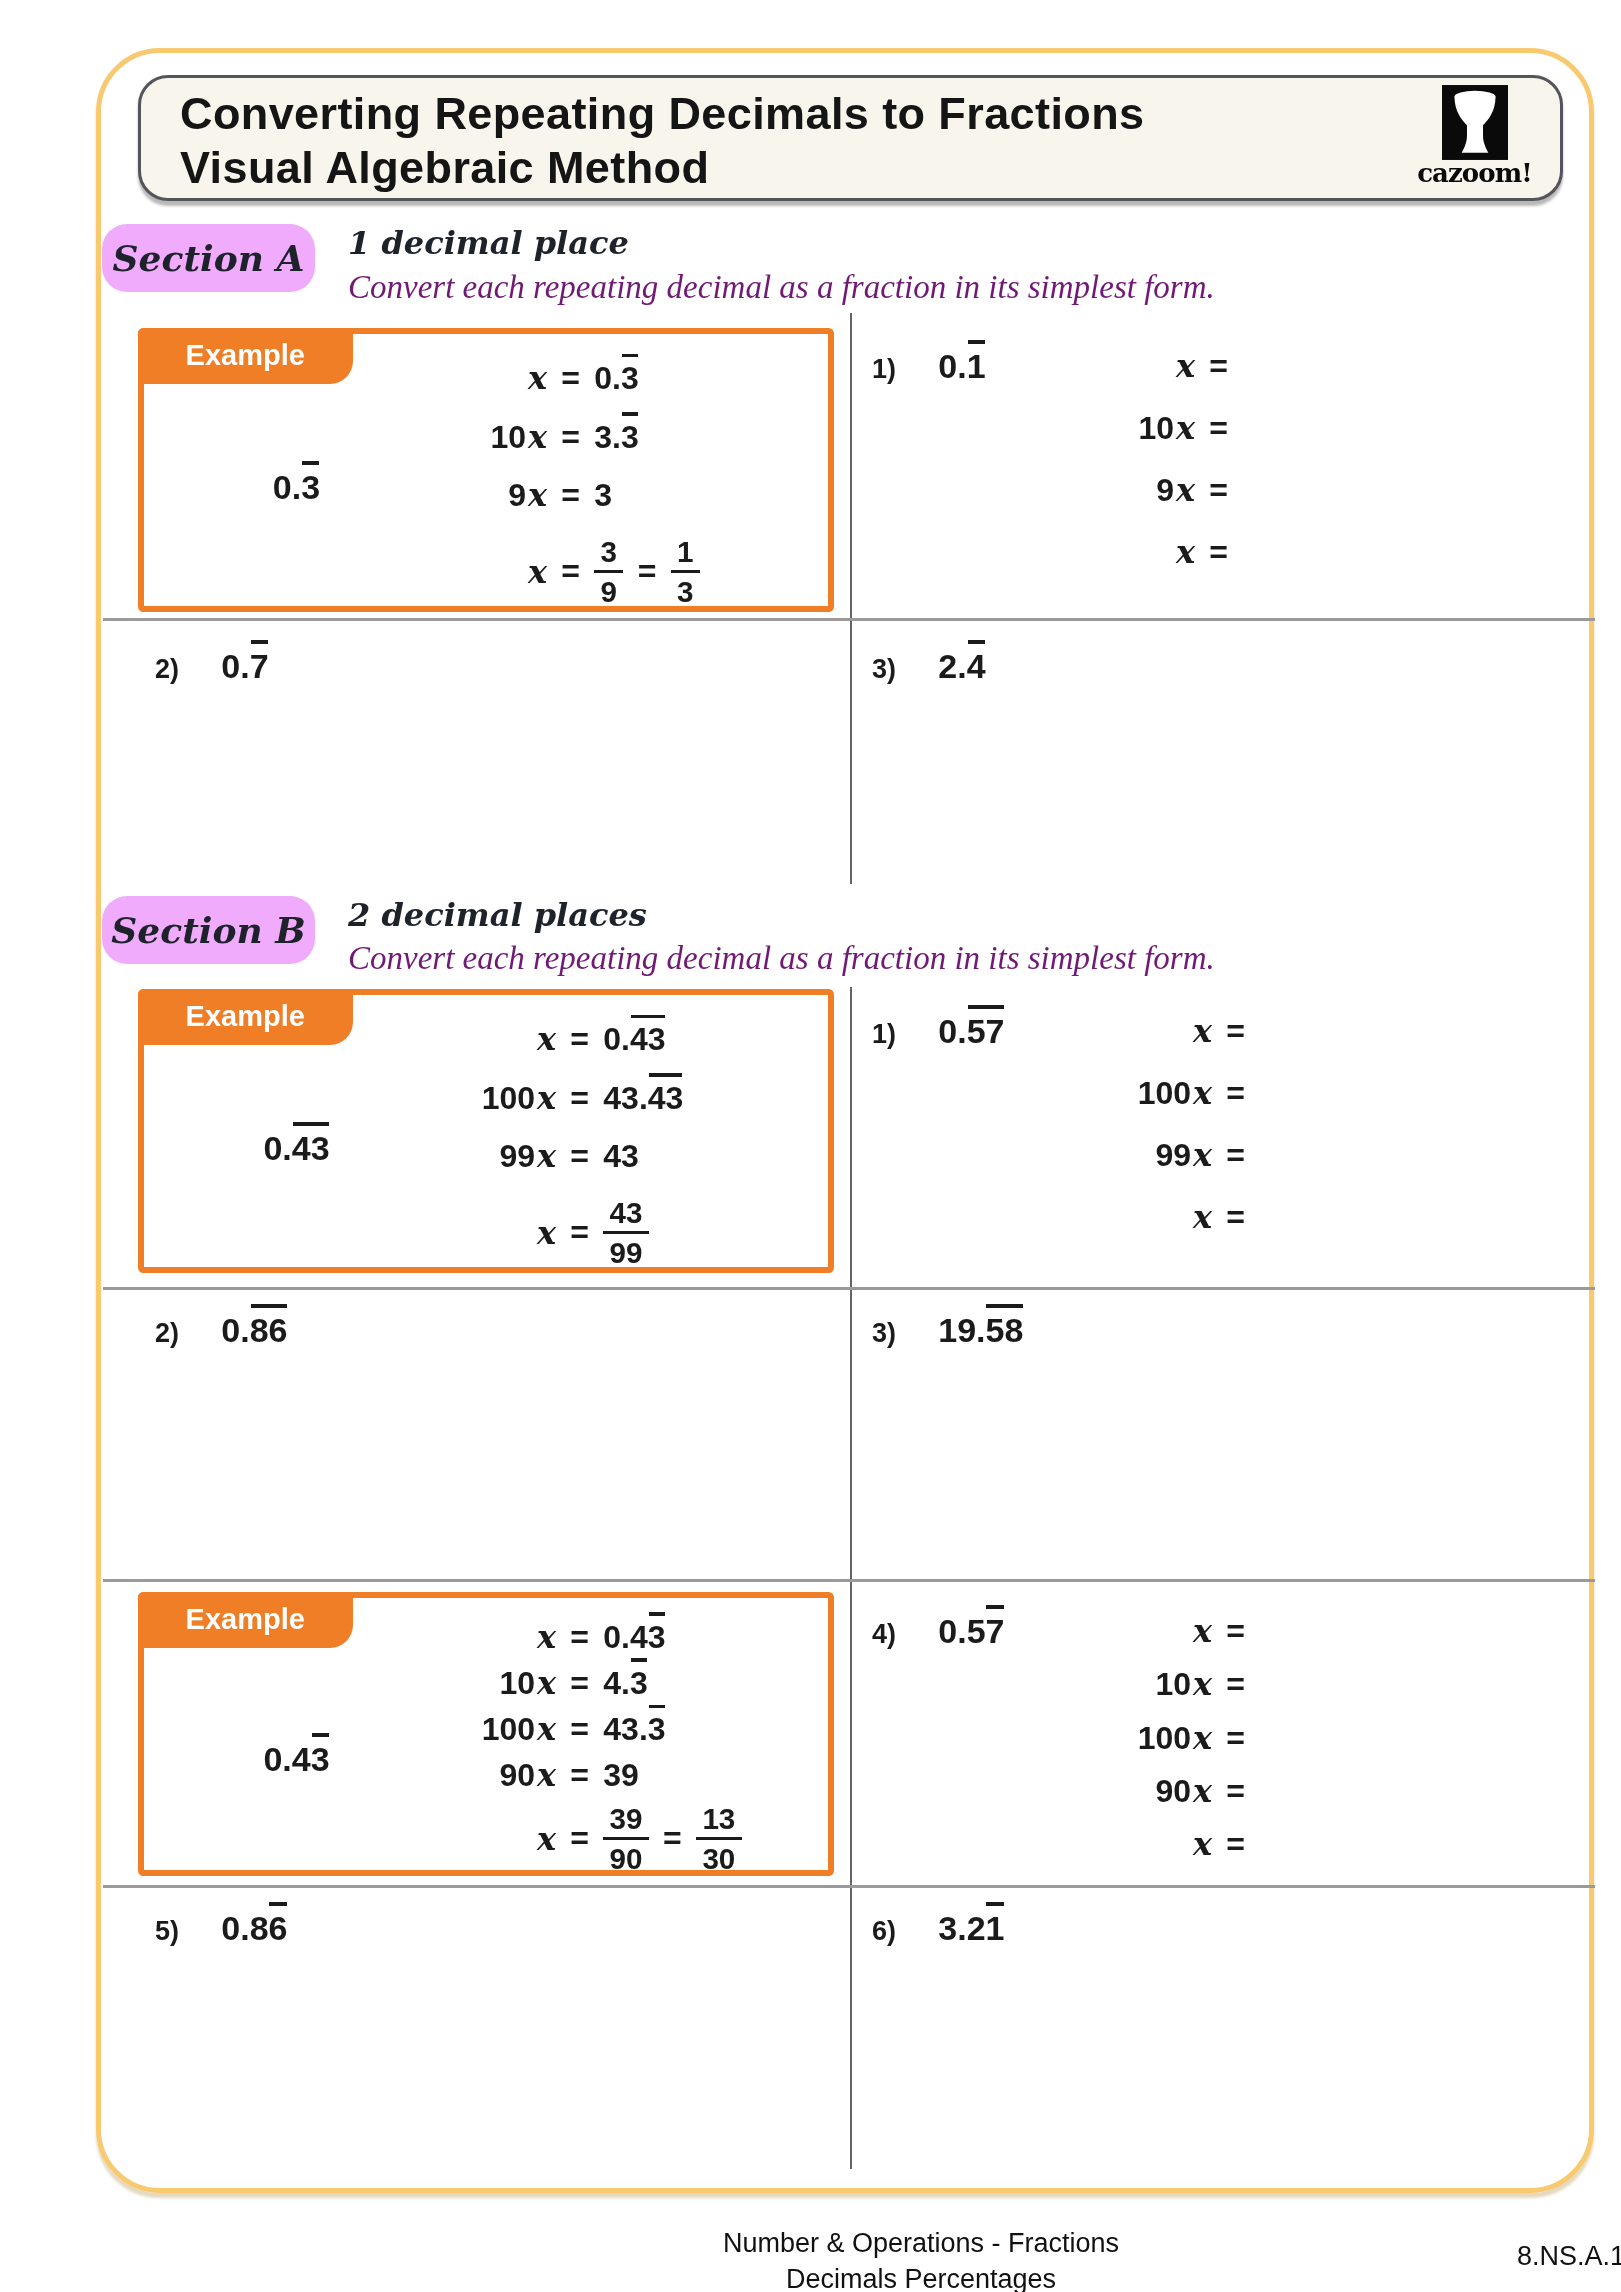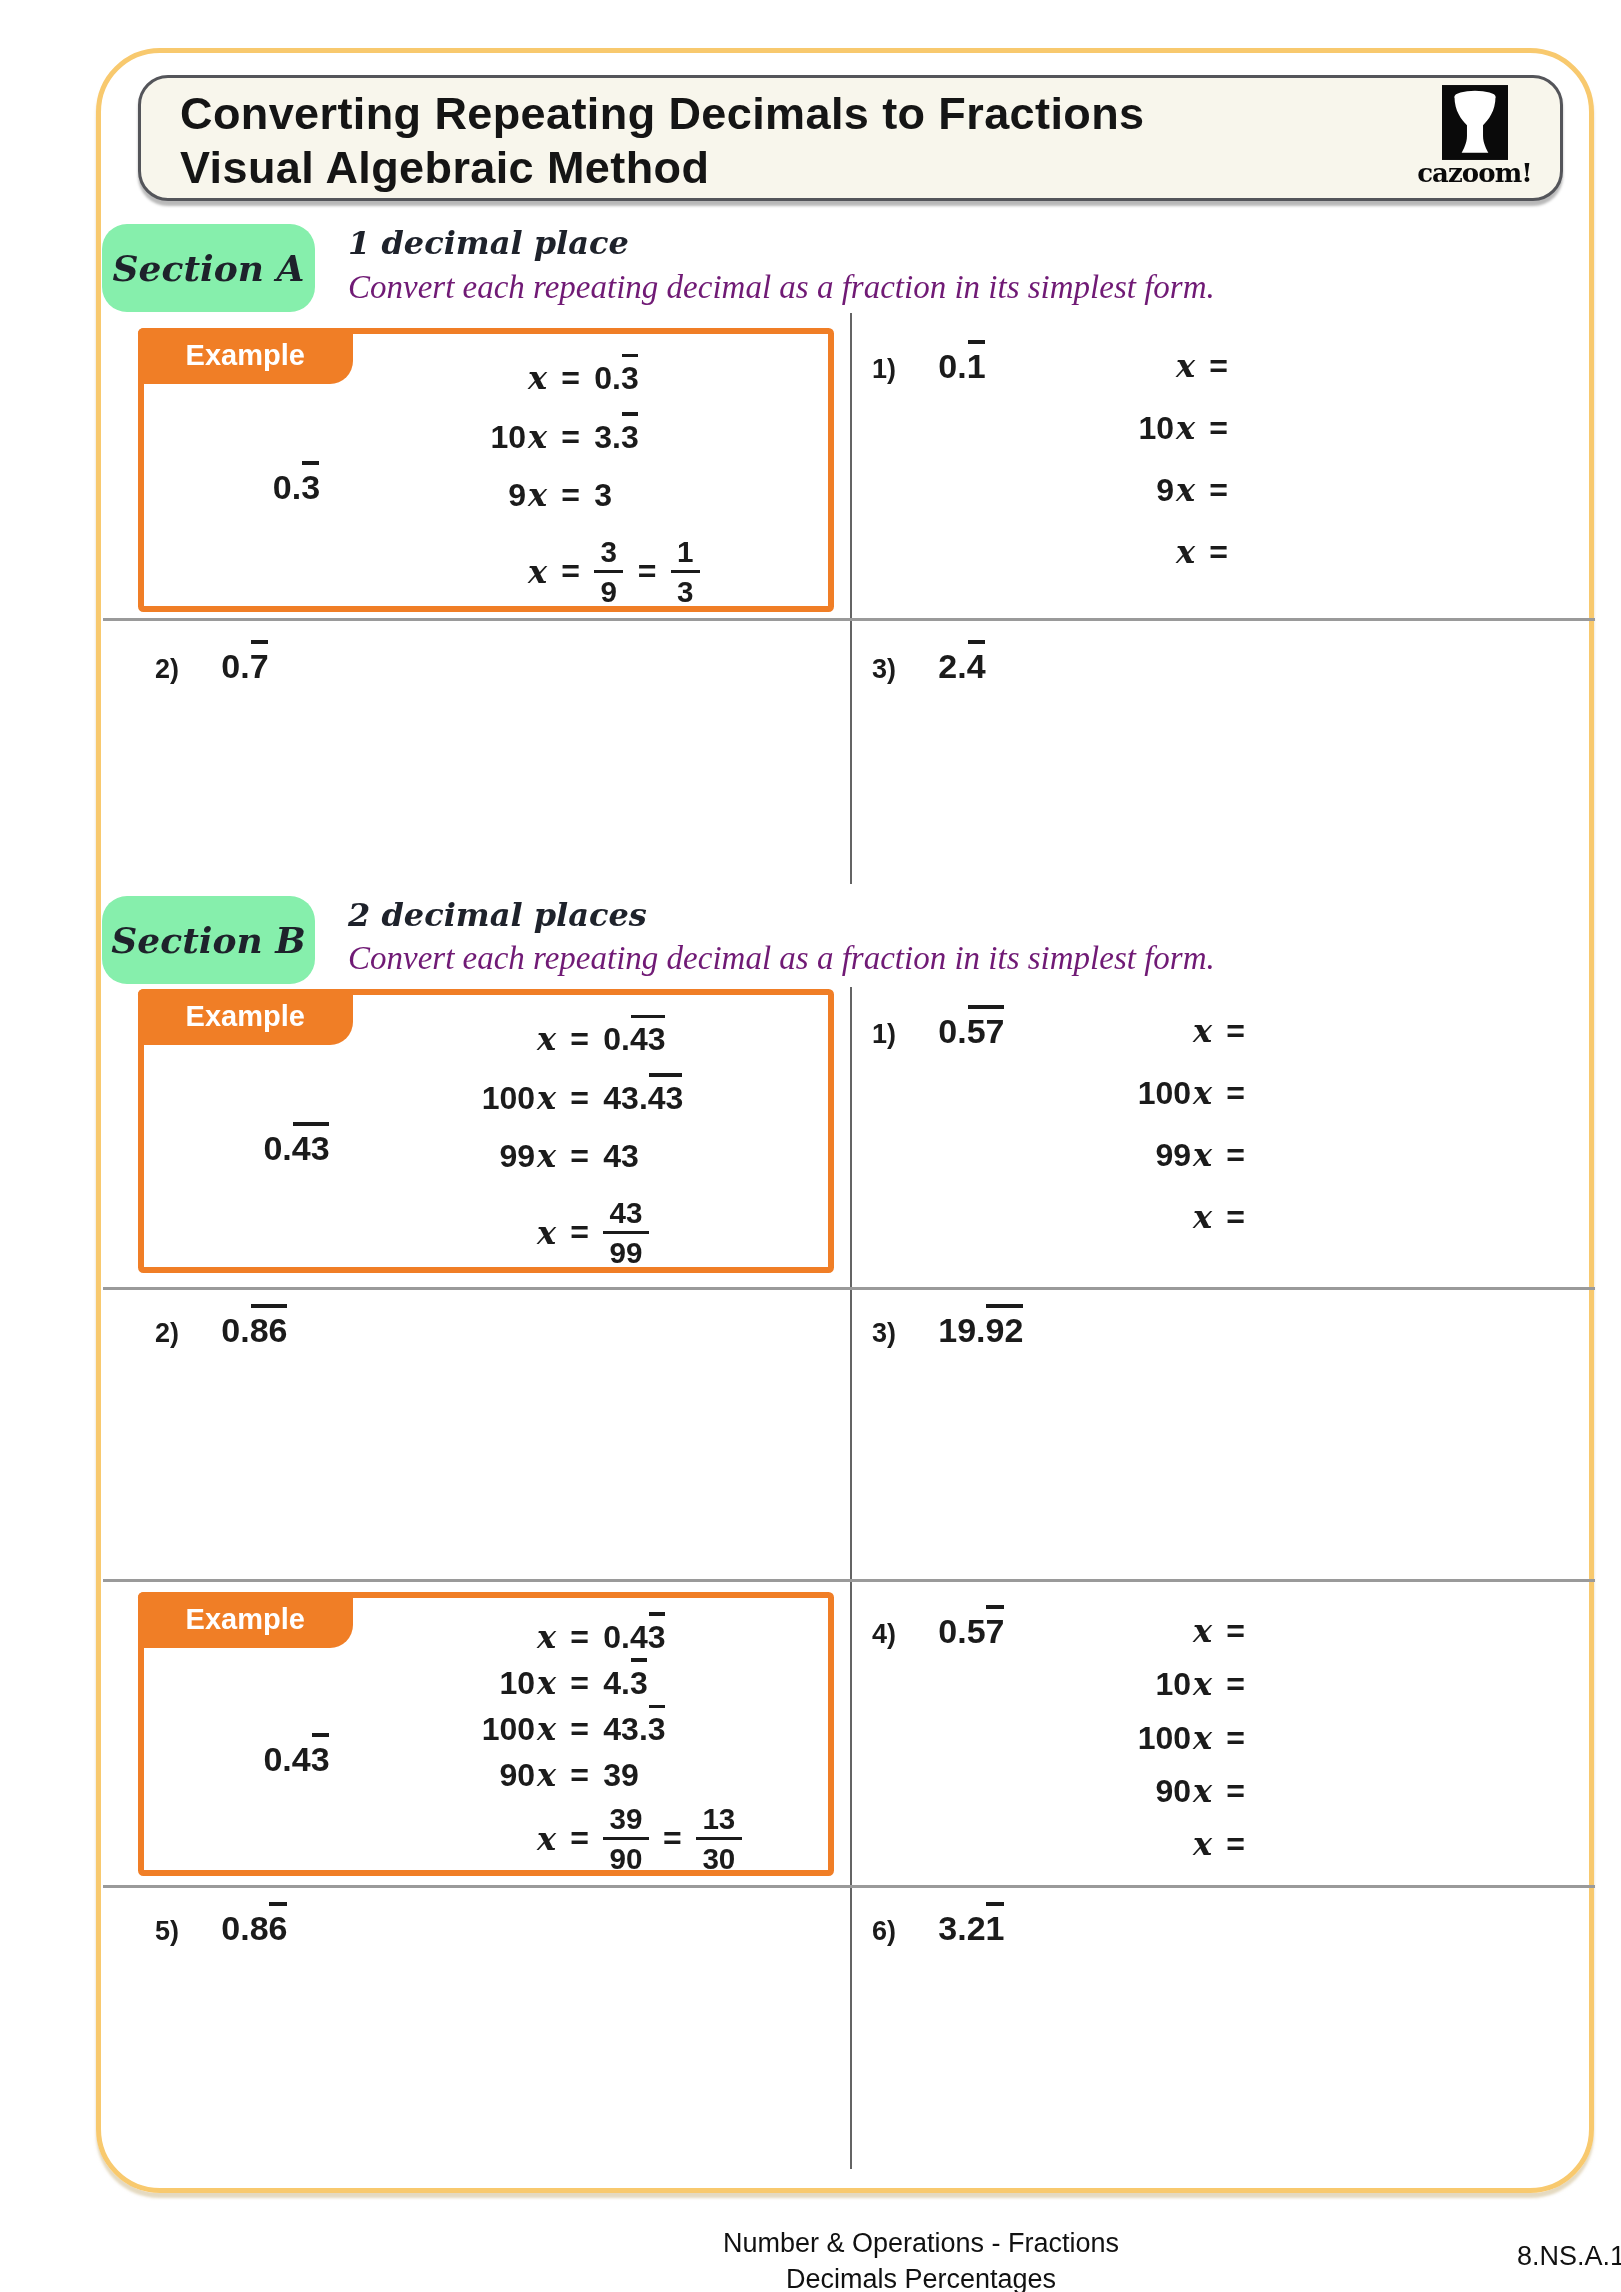--- a/index.html
+++ b/index.html
@@ -16,21 +16,21 @@
     background:#F8F6EC;border:3.6px solid #54555A;border-radius:30px;
     box-shadow:0 4.5px 2.7px rgba(0,0,0,.28);}
   .title{position:absolute;left:39px;top:9px;font-size:45px;line-height:54px;
     font-weight:bold;color:#151515;letter-spacing:0.4px;}
   .logo{position:absolute;right:23px;top:7.2px;width:125px;text-align:center;}
   .logo-square{width:66px;height:75px;margin:0 auto;}
   .logo-text{font-family:"DejaVu Serif",serif;font-weight:bold;font-size:26px;
     color:#0a0a0a;margin-top:-1.8px;letter-spacing:-0.9px;}
 
   
-  .section-pill{position:absolute;left:63px;width:213px;height:88px;background:#86efac;
+  .section-pill{position:absolute;left:63px;width:213px;height:68px;background:#f0abfc;
     border-radius:25px;display:flex;align-items:center;justify-content:center;
     font-family:"DejaVu Serif",serif;font-style:italic;font-weight:bold;
     font-size:36px;color:#1E222B;}
   .sec-head{position:absolute;left:309px;font-family:"DejaVu Serif",serif;
     font-style:italic;font-weight:bold;font-size:32px;color:#1E222B;}
   .sec-instr{position:absolute;left:309px;font-family:"Liberation Serif",serif;
     font-style:italic;font-size:33px;color:#701a75;}
 
   
   .vline{position:absolute;width:1.8px;background:#646464;}
@@ -273,21 +273,21 @@
 
   <div class="prob" style="left:116px;top:1311px;">
     <div class="prob-head">
       <span class="prob-num">2)</span>
       <span class="prob-dec"><span class="dec"><span>0.</span><span class="ov">86</span></span></span>
     </div>
   </div>
   <div class="prob" style="left:833px;top:1311px;">
     <div class="prob-head">
       <span class="prob-num">3)</span>
-      <span class="prob-dec"><span class="dec"><span>19.</span><span class="ov">92</span></span></span>
+      <span class="prob-dec"><span class="dec"><span>19.</span><span class="ov">58</span></span></span>
     </div>
   </div>
 
   <div class="example-box" style="top:1592px;height:272px;">
     <div class="example-tab">
       <span>Example</span>
     </div>
     <div class="given" style="top:142px;">
       <span class="dec"><span>0.4</span><span class="ov">3</span></span>
     </div>

